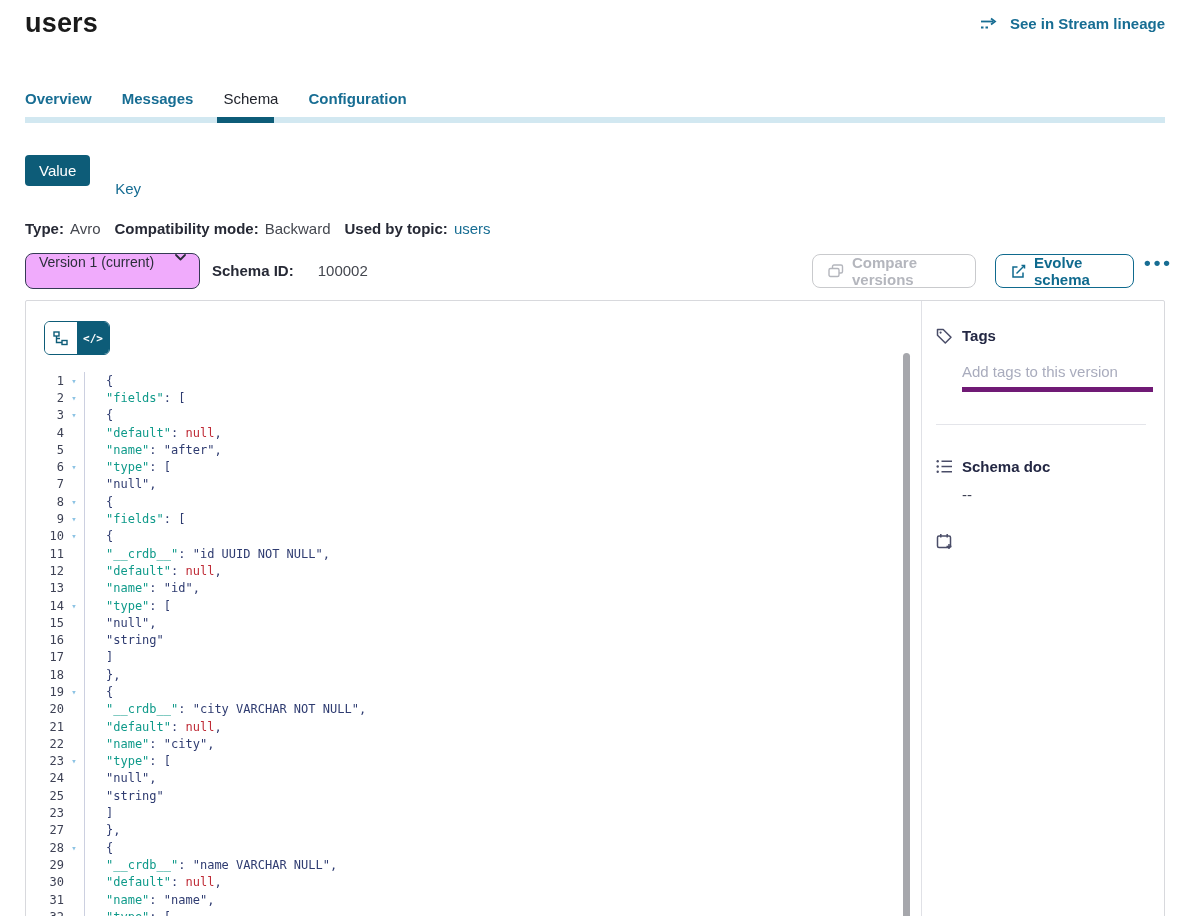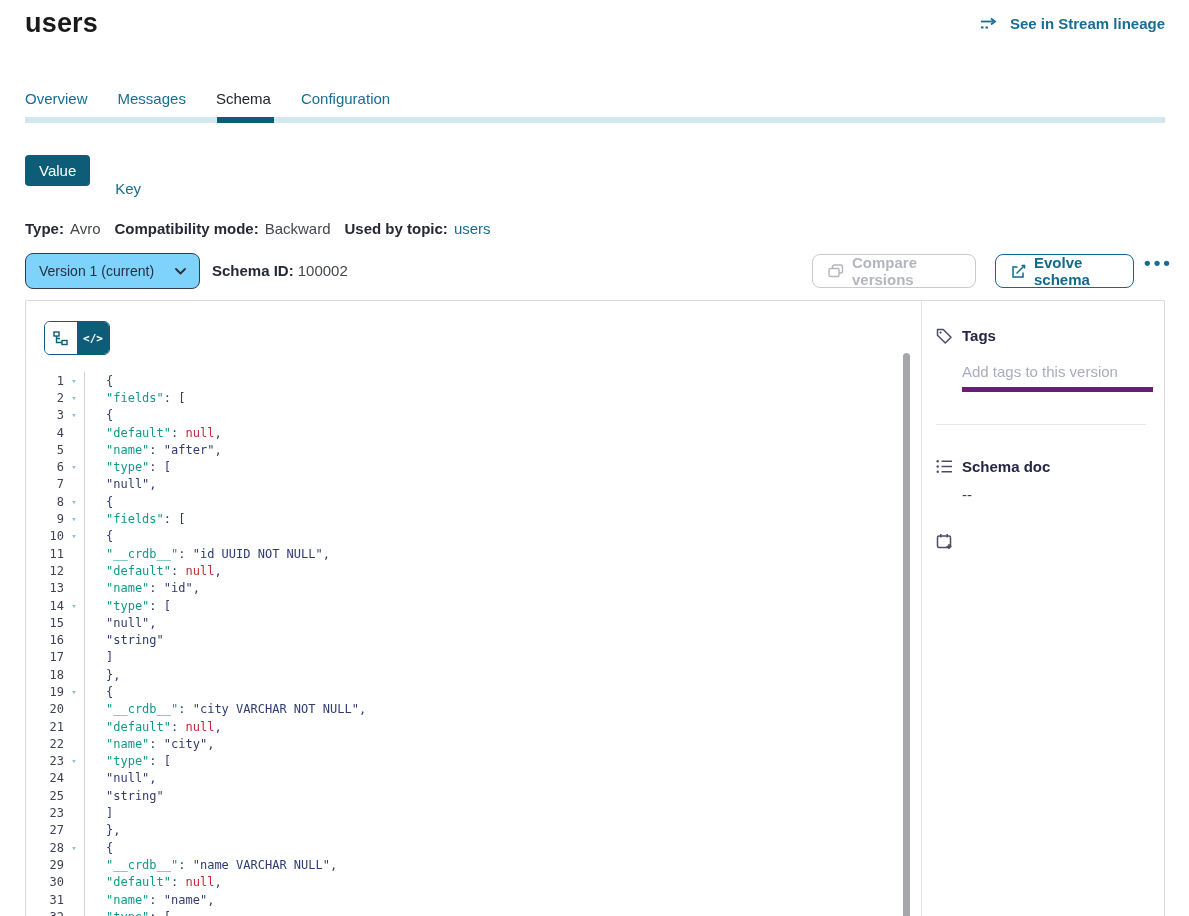--- a/index.html
+++ b/index.html
@@ -7,42 +7,42 @@
   body { width:1189px; height:916px; overflow:hidden; font-family:"Liberation Sans", sans-serif; }
   #root { position:relative; width:1189px; height:916px; background:#fff; }
 
   
   .page-title { position:absolute; left:25px; top:8px; font-size:27px; font-weight:700; color:#1a1a1a; letter-spacing:.2px; }
   .lineage-link { position:absolute; right:24px; top:15px; display:flex; align-items:center; gap:12px;
     color:#176d93; font-size:15px; font-weight:600; cursor:pointer; }
 
   
   .tabs { position:absolute; left:25px; top:90px; display:flex; gap:30px; font-size:15px; }
-  .tab { color:#176d93; cursor:pointer; padding-bottom:8px; }
+  .tab { color:#176d93; cursor:pointer; padding-bottom:8px;font-weight:bold; }
   .tab.active { color:#21242c; font-weight:500; }
   .tabbar { position:absolute; left:25px; top:117px; width:1140px; height:6px; background:#d2e8f1; }
   .tabbar-active { position:absolute; left:217px; top:117px; width:57px; height:6px; background:#0d5c78; }
 
   
   .vk-row { position:absolute; left:25px; top:144px; display:flex; align-items:center; gap:25px; }
   .value-btn { background:#0d5c78; color:#fff; font-size:15px; border:none; border-radius:4px;
     padding:7px 14px; cursor:pointer; font-family:inherit; }
   .key-link { color:#176d93; font-size:15px; cursor:pointer;margin-top:36px; }
 
   
   .meta-row { position:absolute; left:25px; top:220px; display:flex; gap:14px; font-size:15px; color:#44474f; }
   .meta-item { display:flex; gap:6px; }
   .meta-label { font-weight:700; color:#262935; }
   .meta-link { color:#176d93; cursor:pointer; }
 
   
   .version-select { position:absolute; left:25px; top:253px; width:175px; height:36px; border:1px solid #353a54;
-    border-radius:8px; background:#7dd3fc; display:flex; align-items:center; justify-content:space-between;
+    border-radius:8px; background:#f0abfc; display:flex; justify-content:space-between;
     padding:0 13px; font-size:14px; color:#2b2e3a; cursor:pointer; }
-  .schemaid { position:absolute; left:212px; top:262px; font-size:15px; display:flex; gap:4px; color:#44474f; }
+  .schemaid { position:absolute; left:212px; top:262px; font-size:15px; display:flex; gap:24px; color:#44474f; }
   .schemaid b { color:#262935; }
   .btn { position:absolute; top:254px; height:34px; border-radius:8px; background:#fff; display:flex;
     align-items:center; gap:8px; padding:0 15px; font-size:15px; font-weight:600; cursor:pointer; font-family:inherit; }
   .btn-compare { left:812px; width:164px; border:1px solid #c9cacd; color:#b4b6bd; cursor:default; }
   .btn-evolve { left:995px; width:139px; border:1px solid #0f6a8e; color:#0f6a8e; justify-content:center; }
   .more-dots { position:absolute; left:1144px; top:252px; color:#176d93; font-size:19px; font-weight:700;
     letter-spacing:3px; cursor:pointer; }
 
   
   .panel { position:absolute; left:25px; top:300px; width:1140px; height:624px; border:1px solid #d8d9dd; border-radius:2px; background:#fff; }

